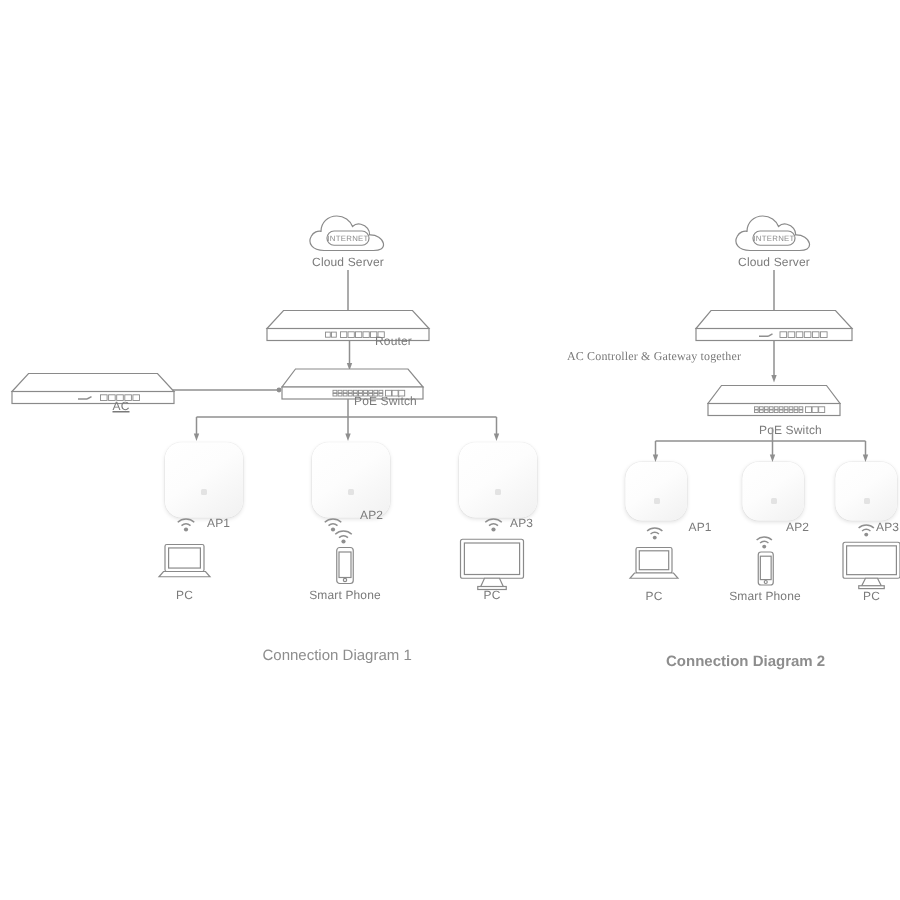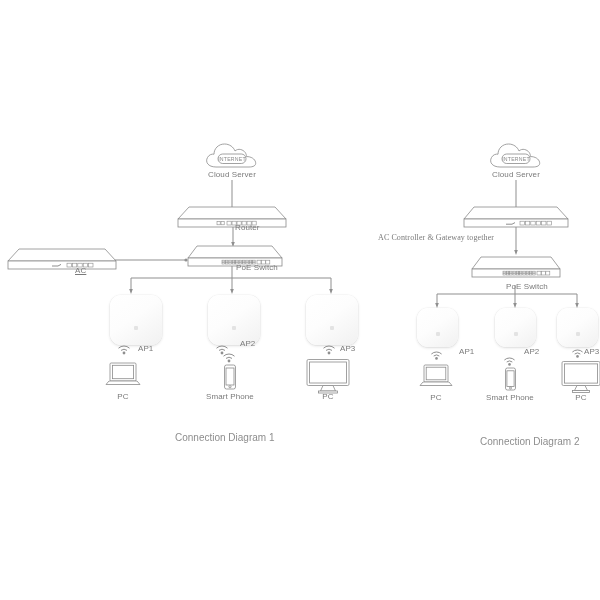--- a/index.html
+++ b/index.html
@@ -49,21 +49,21 @@
         <rect class="port" x="41" y="16.4" width="3.2" height="3.4"></rect>
         <rect class="port" x="45" y="16.4" width="3.2" height="3.4"></rect>
         <rect class="port" x="51" y="16.2" width="4.2" height="3.8"></rect>
         <rect class="port" x="56" y="16.2" width="4.2" height="3.8"></rect>
         <rect class="port" x="61" y="16.2" width="4.2" height="3.8"></rect>
         <rect class="port" x="66" y="16.2" width="4.2" height="3.8"></rect>
         <rect class="port" x="71" y="16.2" width="4.2" height="3.8"></rect>
         <rect class="port" x="76" y="16.2" width="4.2" height="3.8"></rect>
       </svg>
     </div>
-    <div class="lbl" style="left:235px;top:223px;">Router</div>
+    <div class="lbl" style="left:250px;top:223px;">Router</div>
 
     <svg class="node" style="left:231px;top:227px;" width="4" height="20">
       <line class="ln" x1="2" y1="0" x2="2" y2="16"></line>
       <path fill="#8f8f8f" d="M0.2 15 L3.8 15 L2 20 Z"></path>
     </svg>
 
     <div class="node" style="left:6px;top:247px;">
       <svg width="112" height="26" viewBox="0 0 112 26">
         <path class="dev" d="M13 2 L99 2 L110 14 L2 14 Z"></path>
         <rect class="dev" x="2" y="14" width="108" height="8"></rect>
@@ -312,16 +312,16 @@
       <circle fill="#8f8f8f" cx="6.5" cy="8.4" r="1.3"></circle>
     </svg>
     <svg class="node" style="left:560px;top:360px;" width="42" height="33">
       <rect class="dev" x="2" y="1.5" width="38" height="24" rx="1.4"></rect>
       <rect class="dev" x="4.4" y="3.9" width="33.2" height="19.2"></rect>
       <path class="dev" d="M17 25.5 L25 25.5 L27.5 30.5 L14.5 30.5 Z"></path>
       <rect class="dev" x="12.5" y="30.5" width="17" height="1.9"></rect>
     </svg>
     <div class="lbl" style="left:560px;top:393px;width:42px;text-align:center;">PC</div>
 
-    <div class="cap" style="left:480px;top:436px;">Connection Diagram 2</div>
+    <div class="cap" style="left:444px;top:436px;font-weight:bold;">Connection Diagram 2</div>
   </div>
 
 </div>
 
 </body></html>

